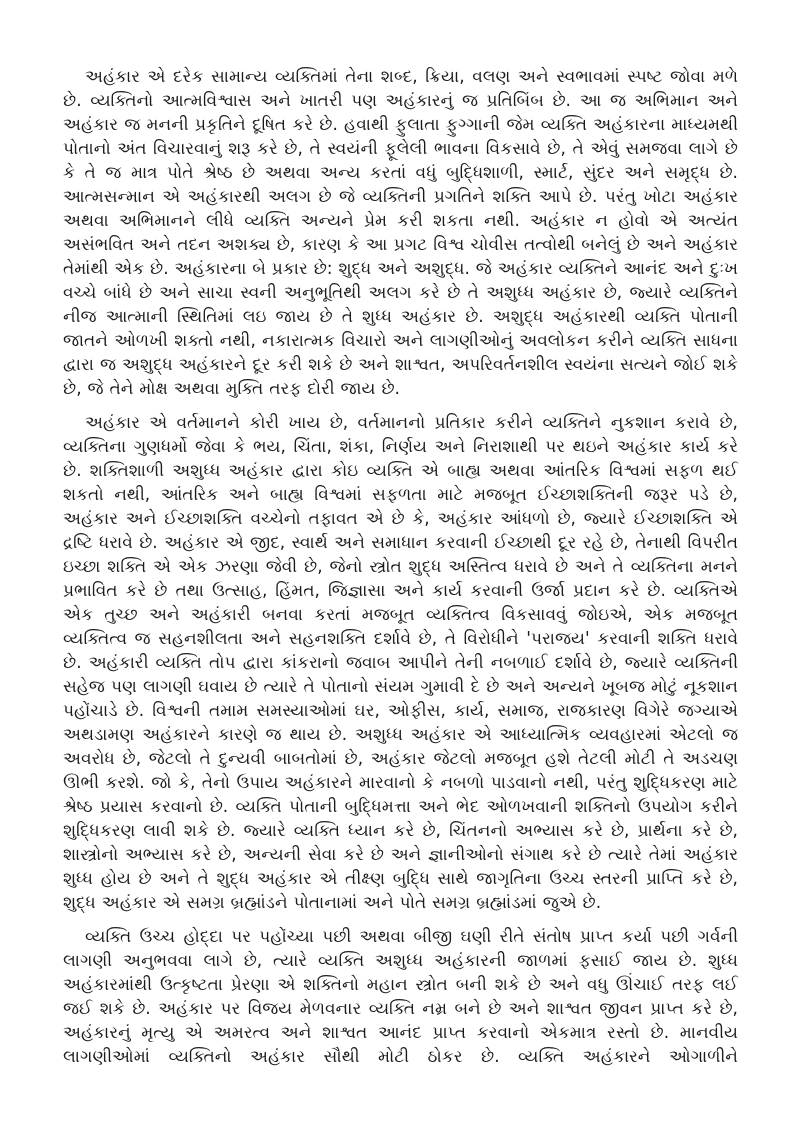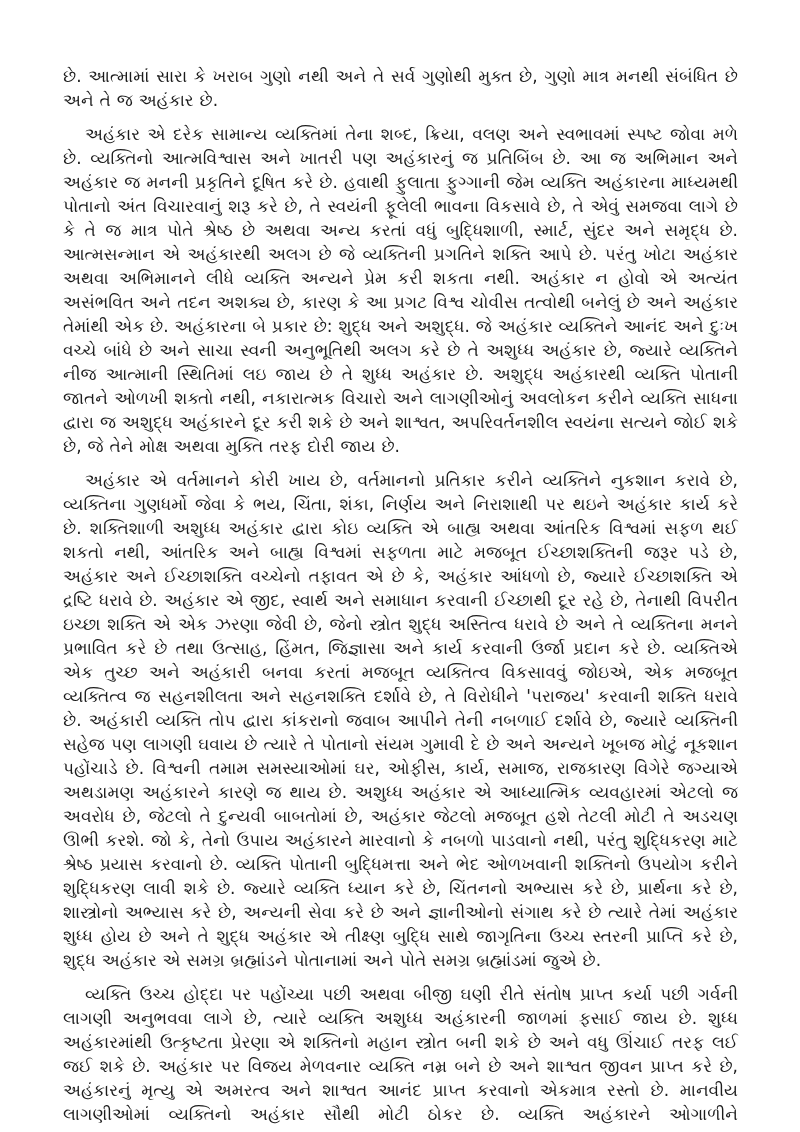--- a/index.html
+++ b/index.html
@@ -33,20 +33,19 @@
   }
   
   .body-text.justify-last {
     text-align-last: justify;
   }
 </style>
 </head>
 <body style="background: rgb(255, 255, 255);">
 
 <div class="page">
-  <p class="body-text" style="color: rgb(27, 27, 27);">છે. આત્મામાં સારા કે ખરાબ ગુણો નથી અને તે સર્વ ગુણોથી મુક્ત છે, ગુણો માત્ર મનથી સંબંધિત છે અને તે જ અહંકાર છે.</p>
 
   <p class="body-text indent" style="color: rgb(27, 27, 27);">અહંકાર એ દરેક સામાન્ય વ્યક્તિમાં તેના શબ્દ, ક્રિયા, વલણ અને સ્વભાવમાં સ્પષ્ટ જોવા મળે છે. વ્યક્તિનો આત્મવિશ્વાસ અને ખાતરી પણ અહંકારનું જ પ્રતિબિંબ છે. આ જ અભિમાન અને અહંકાર જ મનની પ્રકૃતિને દૂષિત કરે છે. હવાથી ફુલાતા ફુગ્ગાની જેમ વ્યક્તિ અહંકારના માધ્યમથી પોતાનો અંત વિચારવાનું શરૂ કરે છે, તે સ્વયંની ફૂલેલી ભાવના વિકસાવે છે, તે એવું સમજવા લાગે છે કે તે જ માત્ર પોતે શ્રેષ્ઠ છે અથવા અન્ય કરતાં વધું બુદ્ધિશાળી, સ્માર્ટ, સુંદર અને સમૃદ્ધ છે. આત્મસન્માન એ અહંકારથી અલગ છે જે વ્યક્તિની પ્રગતિને શક્તિ આપે છે. પરંતુ ખોટા અહંકાર અથવા અભિમાનને લીધે વ્યક્તિ અન્યને પ્રેમ કરી શકતા નથી. અહંકાર ન હોવો એ અત્યંત અસંભવિત અને તદન અશક્ય છે, કારણ કે આ પ્રગટ વિશ્વ ચોવીસ તત્વોથી બનેલું છે અને અહંકાર તેમાંથી એક છે. અહંકારના બે પ્રકાર છે: શુદ્ધ અને અશુદ્ધ.  જે અહંકાર વ્યક્તિને આનંદ અને દુઃખ વચ્ચે બાંધે છે અને સાચા સ્વની અનુભૂતિથી અલગ કરે છે તે અશુધ્ધ અહંકાર છે, જ્યારે વ્યક્તિને નીજ આત્માની સ્થિતિમાં લઇ જાય છે તે શુધ્ધ અહંકાર છે. અશુદ્ધ અહંકારથી વ્યક્તિ પોતાની જાતને ઓળખી શક્તો નથી, નકારાત્મક વિચારો અને લાગણીઓનું અવલોકન કરીને વ્યક્તિ સાધના દ્વારા જ અશુદ્ધ અહંકારને દૂર કરી શકે છે અને શાશ્વત, અપરિવર્તનશીલ સ્વયંના સત્યને જોઈ શકે છે, જે તેને મોક્ષ અથવા મુક્તિ તરફ દોરી જાય છે.</p>
 
   <p class="body-text indent" style="color: rgb(27, 27, 27);">અહંકાર એ વર્તમાનને કોરી ખાય છે, વર્તમાનનો પ્રતિકાર કરીને વ્યક્તિને નુકશાન કરાવે છે, વ્યક્તિના ગુણધર્મો જેવા કે ભય, ચિંતા, શંકા, નિર્ણય અને નિરાશાથી પર થઇને અહંકાર કાર્ય કરે છે. શક્તિશાળી અશુધ્ધ અહંકાર દ્વારા કોઇ વ્યક્તિ એ બાહ્ય અથવા આંતરિક વિશ્વમાં સફળ થઈ શકતો નથી, આંતરિક અને બાહ્ય વિશ્વમાં સફળતા માટે મજબૂત ઈચ્છાશક્તિની જરૂર પડે છે,  અહંકાર અને ઈચ્છાશક્તિ વચ્ચેનો તફાવત એ છે કે, અહંકાર આંધળો છે, જ્યારે ઈચ્છાશક્તિ એ દ્રષ્ટિ ધરાવે છે. અહંકાર એ જીદ, સ્વાર્થ અને સમાધાન કરવાની ઈચ્છાથી દૂર રહે છે, તેનાથી વિપરીત ઇચ્છા શક્તિ એ એક ઝરણા જેવી છે, જેનો સ્ત્રોત શુદ્ધ અસ્તિત્વ ધરાવે છે અને તે વ્યક્તિના મનને પ્રભાવિત કરે છે તથા ઉત્સાહ, હિંમત, જિજ્ઞાસા અને કાર્ય કરવાની ઉર્જા પ્રદાન કરે છે. વ્યક્તિએ એક તુચ્છ અને અહંકારી બનવા કરતાં મજબૂત વ્યક્તિત્વ વિકસાવવું જોઇએ, એક મજબૂત વ્યક્તિત્વ જ સહનશીલતા અને સહનશક્તિ દર્શાવે છે, તે વિરોધીને 'પરાજય' કરવાની શક્તિ ધરાવે છે. અહંકારી વ્યક્તિ તોપ દ્વારા કાંકરાનો જવાબ આપીને તેની નબળાઈ દર્શાવે છે, જ્યારે વ્યક્તિની સહેજ પણ લાગણી ઘવાય છે ત્યારે તે પોતાનો સંયમ ગુમાવી દે છે અને અન્યને ખૂબજ મોટું નૂકશાન પહોંચાડે છે. વિશ્વની તમામ સમસ્યાઓમાં ઘર, ઓફીસ, કાર્ય, સમાજ, રાજકારણ વિગેરે જગ્યાએ અથડામણ અહંકારને કારણે જ થાય છે. અશુધ્ધ અહંકાર એ આધ્યાત્મિક વ્યવહારમાં એટલો જ અવરોધ છે, જેટલો તે દુન્યવી બાબતોમાં છે, અહંકાર જેટલો મજબૂત હશે તેટલી મોટી તે અડચણ ઊભી કરશે. જો કે, તેનો ઉપાય અહંકારને મારવાનો કે નબળો પાડવાનો નથી, પરંતુ શુદ્ધિકરણ માટે શ્રેષ્ઠ પ્રયાસ કરવાનો છે. વ્યક્તિ પોતાની બુદ્ધિમત્તા અને ભેદ ઓળખવાની શક્તિનો ઉપયોગ કરીને શુદ્ધિકરણ લાવી શકે છે. જ્યારે વ્યક્તિ ધ્યાન કરે છે, ચિંતનનો અભ્યાસ કરે છે, પ્રાર્થના કરે છે, શાસ્ત્રોનો અભ્યાસ કરે છે, અન્યની સેવા કરે છે અને જ્ઞાનીઓનો સંગાથ કરે છે ત્યારે તેમાં અહંકાર શુધ્ધ હોય છે અને તે શુદ્ધ અહંકાર એ તીક્ષ્ણ બુદ્ધિ સાથે જાગૃતિના ઉચ્ચ સ્તરની પ્રાપ્તિ કરે છે, શુદ્ધ અહંકાર એ સમગ્ર બ્રહ્માંડને પોતાનામાં અને પોતે સમગ્ર બ્રહ્માંડમાં જુએ છે.</p>
 
   <p class="body-text indent justify-last" style="color: rgb(27, 27, 27);">વ્યક્તિ ઉચ્ચ હોદ્દા પર પહોંચ્યા પછી અથવા બીજી ઘણી રીતે સંતોષ પ્રાપ્ત કર્યા પછી ગર્વની લાગણી અનુભવવા લાગે છે, ત્યારે વ્યક્તિ અશુધ્ધ અહંકારની જાળમાં ફસાઈ જાય છે. શુધ્ધ અહંકારમાંથી ઉત્કૃષ્ટતા પ્રેરણા એ શક્તિનો મહાન સ્ત્રોત બની શકે છે અને વધુ ઊંચાઈ તરફ લઈ જઈ શકે છે. અહંકાર પર વિજય મેળવનાર વ્યક્તિ નમ્ર બને છે અને શાશ્વત જીવન પ્રાપ્ત કરે છે, અહંકારનું મૃત્યુ એ અમરત્વ અને શાશ્વત આનંદ પ્રાપ્ત કરવાનો એકમાત્ર રસ્તો છે. માનવીય લાગણીઓમાં વ્યક્તિનો અહંકાર સૌથી મોટી ઠોકર છે. વ્યક્તિ અહંકારને ઓગાળીને</p>
 </div>
 
 </body></html>

